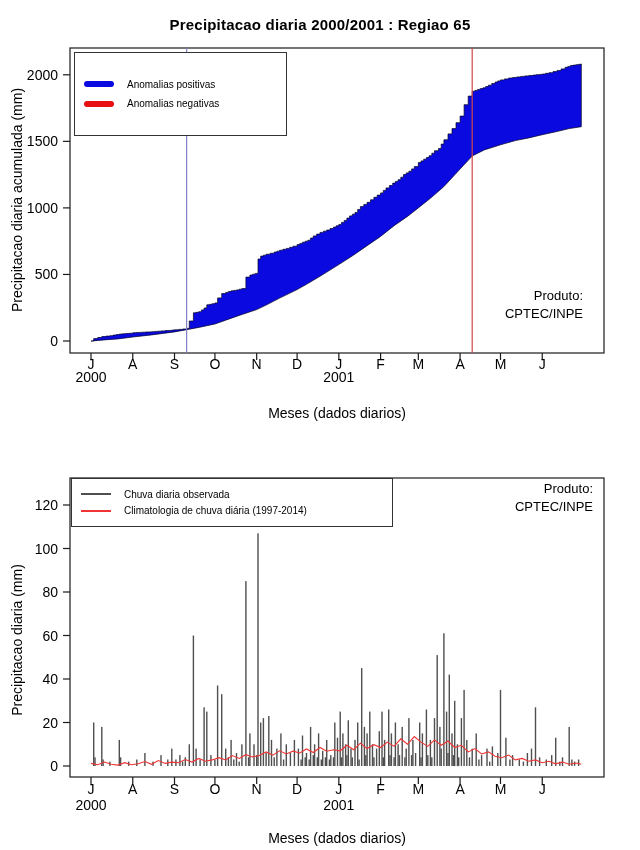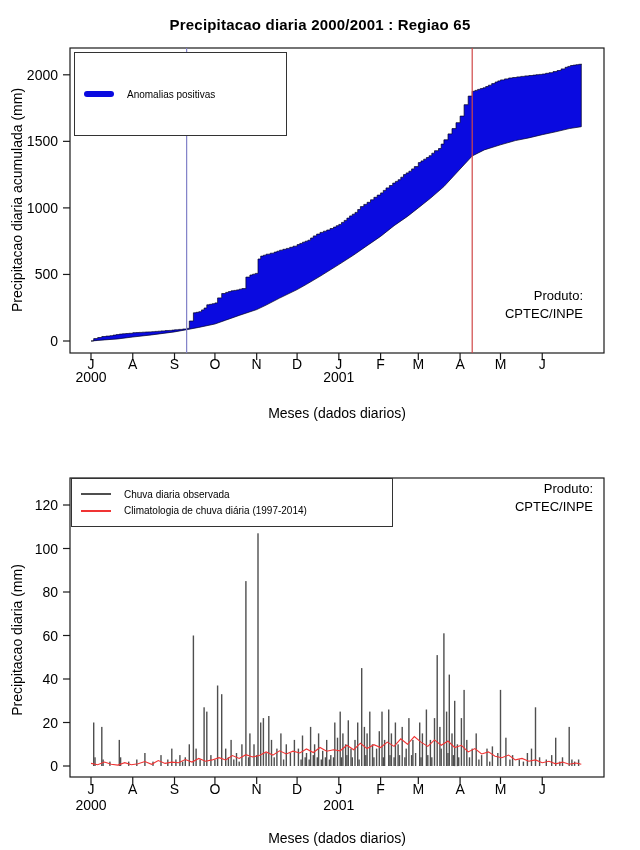--- a/index.html
+++ b/index.html
@@ -287,20 +287,24 @@
   <div class="produto produto1">
     <div>Produto:</div>
     <div>CPTEC/INPE</div>
   </div>
 
   <div class="legend legend1">
     <div class="lrow">
       <span class="lsample thick" style="background: rgb(10, 10, 224);"></span>
       <span class="ltext">Anomalias positivas</span>
     </div>
+    <div class="lrow">
+      <span class="lsample thick" style="background: rgb(232, 16, 16);"></span>
+      <span class="ltext">Anomalias negativas</span>
+    </div>
   </div>
 
   <div class="ylab ylab2">Precipitacao diaria (mm)</div>
   <div class="xlab xlab2">Meses (dados diarios)</div>
 
   <div class="produto produto2">
     <div>Produto:</div>
     <div>CPTEC/INPE</div>
   </div>
 

